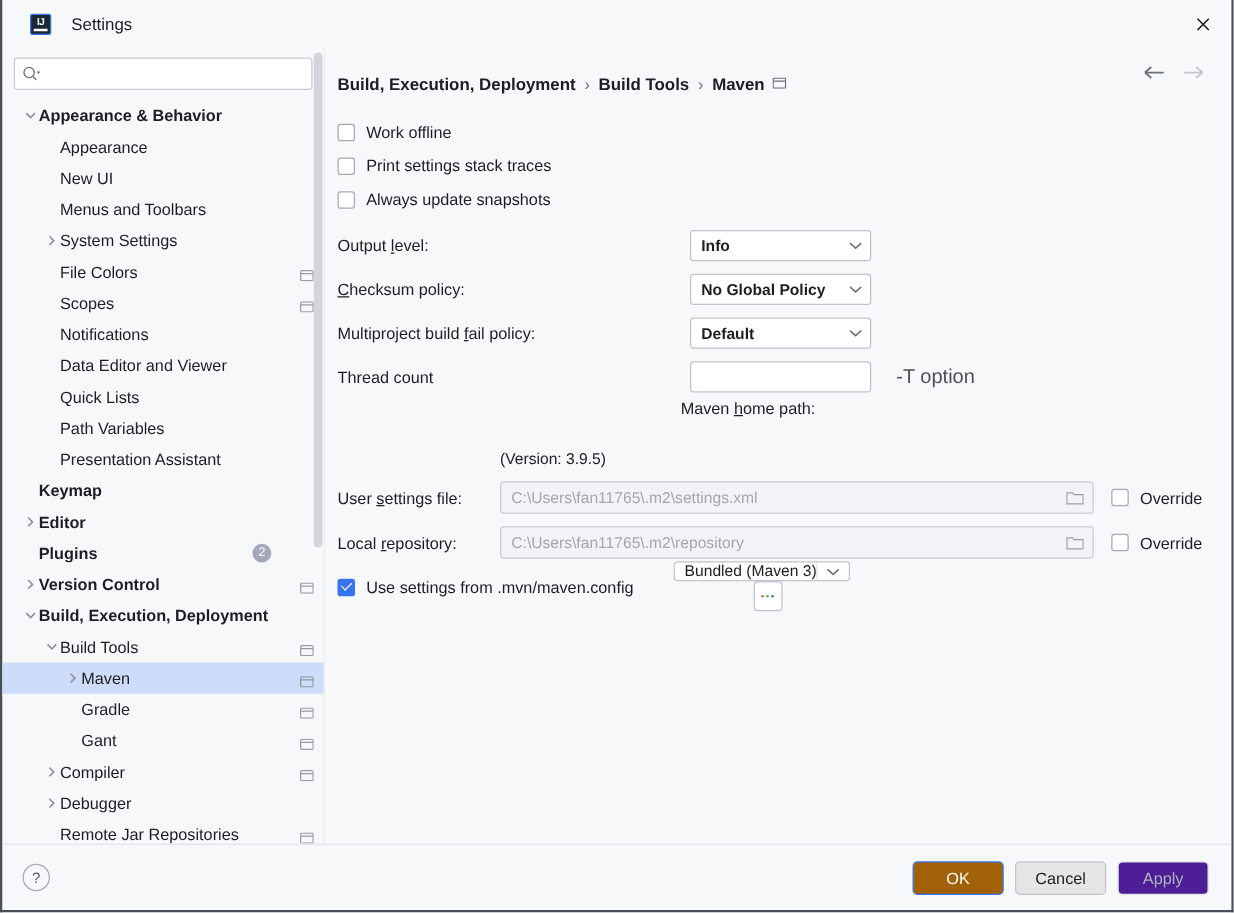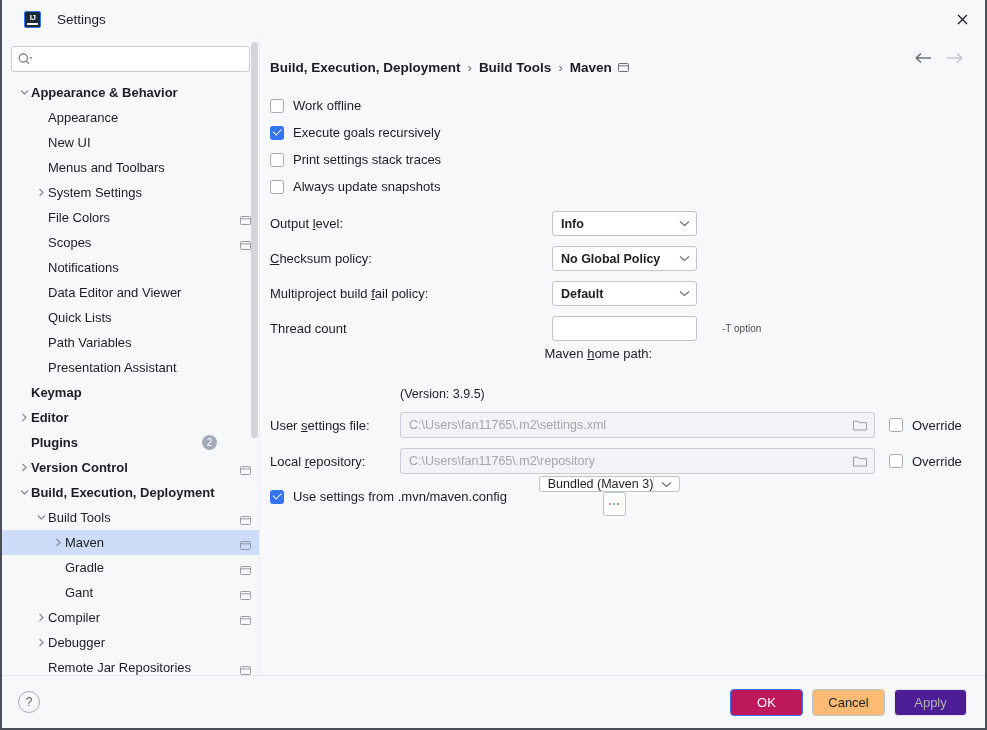--- a/index.html
+++ b/index.html
@@ -161,21 +161,21 @@
   }
   .combo .cval { flex: 1 1 auto; font-weight: bold; }
   .combo .chev { flex: 0 0 auto; display: flex; }
 
   .textinput {
     width: 145px; height: 25px; border: 1px solid #c0c3cc;
     border-radius: 3px; background: #ffffff;
     font-size: 12.5px; color: #1c1e21; padding: 0 6px;
     font-family: "Liberation Sans", sans-serif; outline: none;
   }
-  .hint { margin-left: 25px; font-size: 10px; color: #4c4f56; }
+  .hint { margin-left: 20px; font-size: 16px; color: #4c4f56; }
 
   .wide-combo {
     flex: 1 1 auto; height: 26px; border: 1px solid #c0c3cc;
     border-radius: 3px; background: #ffffff;
     display: flex; align-items: center; cursor: pointer;
     max-width: 534px;
   }
   .wide-combo .wval {
     flex: 1 1 auto; font-size: 12.5px; color: #1c1e21; padding-left: 8px;
   }
@@ -223,22 +223,22 @@
     display: flex; align-items: center; justify-content: center;
     font-size: 12px; cursor: pointer; background: #f7f8fa;
   }
   .btns { margin-left: auto; display: flex; align-items: center; gap: 9px; }
   .btn {
     min-width: 73px; height: 27px; border-radius: 4px;
     font-size: 13px; display: flex; align-items: center; justify-content: center;
     padding: 0 14px; cursor: pointer;
     font-family: "Liberation Sans", sans-serif;
   }
-  .btn.primary { background: #be185d; color: #ffffff; border: 1px solid #3574f0; }
-  .btn.default { background: #fdba74; color: #1c1e21; border: 1px solid #c0c3cc; }
+  .btn.primary { background: #a16207; color: #ffffff; border: 1px solid #3574f0; }
+  .btn.default { background: #e5e5e5; color: #1c1e21; border: 1px solid #c0c3cc; }
   .btn.disabled { background: #4c1d95; color: #b0b3bb; border: 1px solid #e0e2e7; }
 </style>
 </head>
 <body>
 
 <div class="window">
 
   <div class="titlebar">
     <div class="ij-logo">
       <span class="ij-text">IJ</span>
@@ -473,24 +473,20 @@
         </span>
       </div>
 
       <div class="form">
 
         <div class="chk-row">
           <span class="cbox"></span>
           <span class="chk-label">Work offline</span>
         </div>
         <div class="chk-row">
-          <span class="cbox checked"></span>
-          <span class="chk-label">Execute goals recursively</span>
-        </div>
-        <div class="chk-row">
           <span class="cbox"></span>
           <span class="chk-label">Print settings stack traces</span>
         </div>
         <div class="chk-row">
           <span class="cbox"></span>
           <span class="chk-label">Always update snapshots</span>
         </div>
 
         <div style="height:6px"></div>
 

